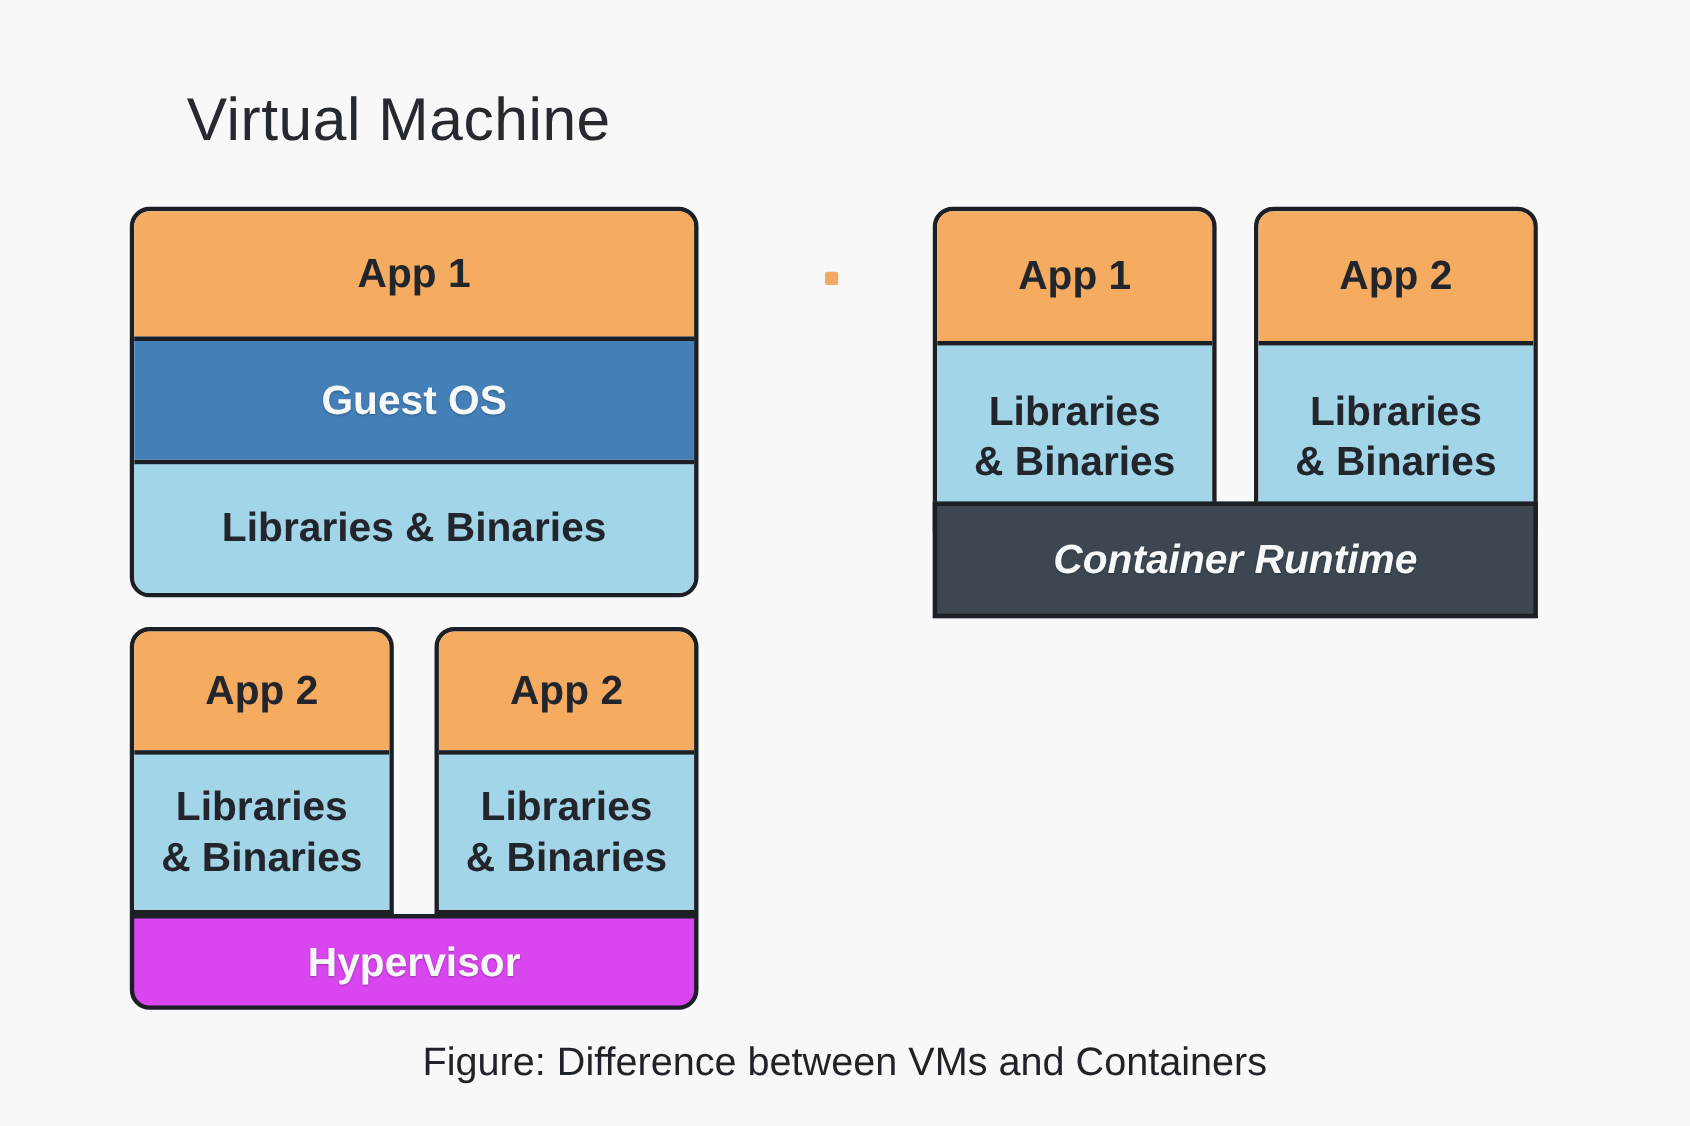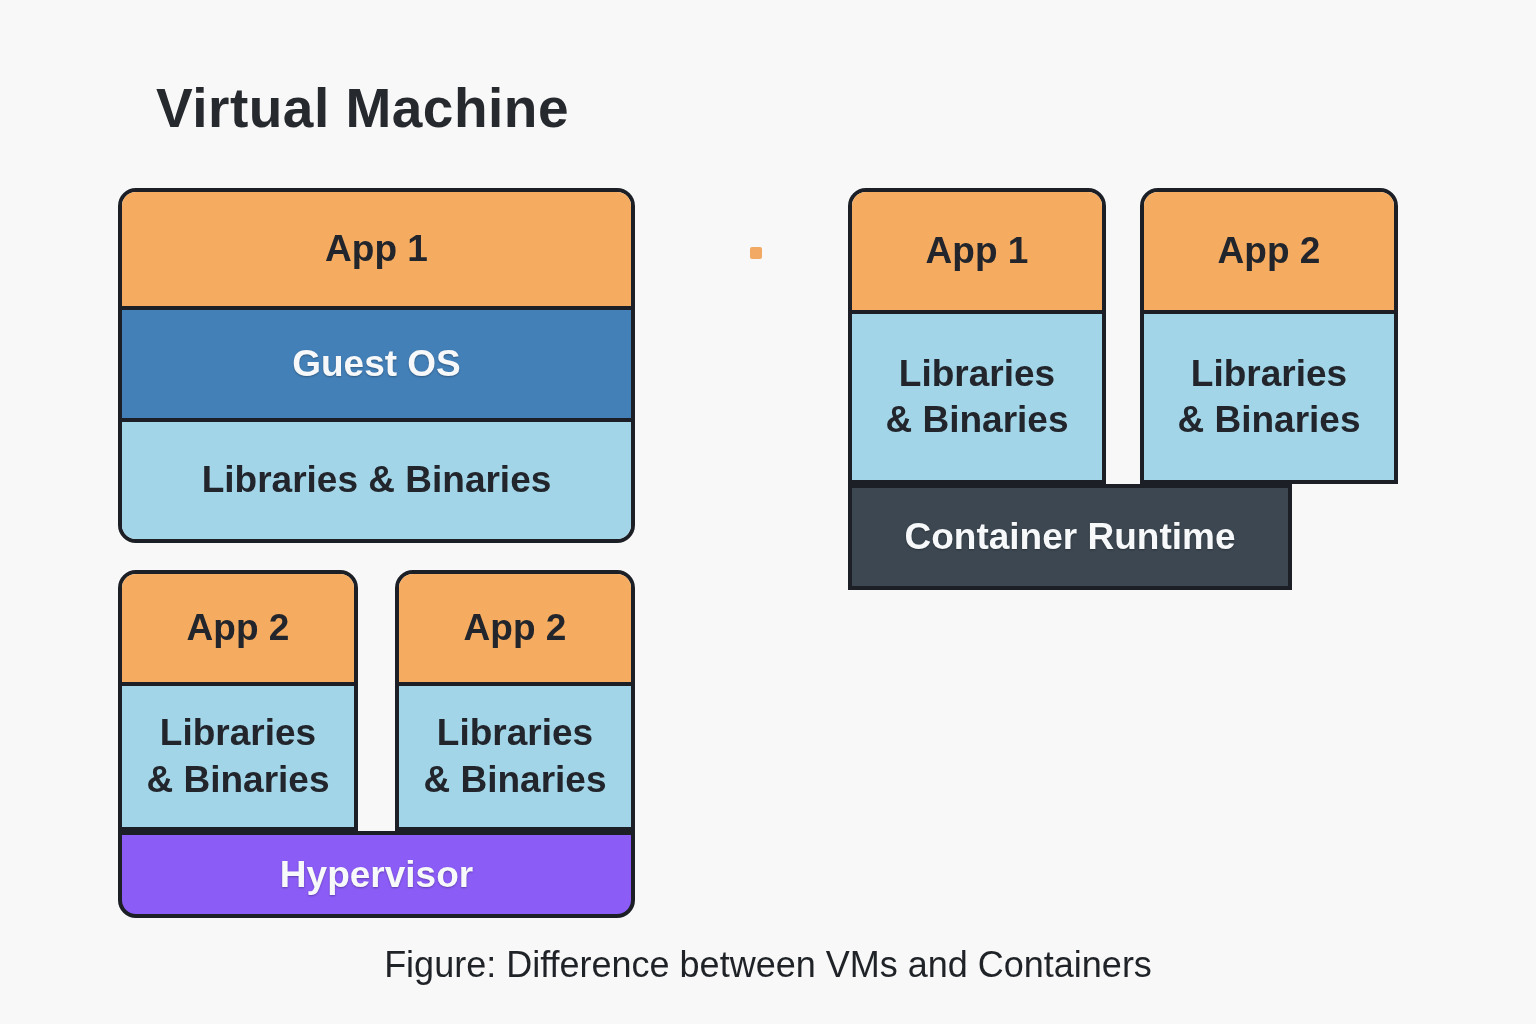--- a/index.html
+++ b/index.html
@@ -12,21 +12,21 @@
     position: relative;
     width: 1536px;
     height: 1024px;
     background: #f8f8f8;
     overflow: hidden;
   }
   .col-title {
     position: absolute;
     top: 76px;
     font-size: 55px;
-    font-weight: 700;
+    font-weight: 400;
     color: #26292e;
     text-align: center;
     letter-spacing: 0.5px;
   }
   .box {
     position: absolute;
     box-sizing: border-box;
     border: 4px solid #1c2026;
     display: flex;
     flex-direction: column;
@@ -42,21 +42,21 @@
     text-align: center;
     font-size: 37px;
     font-weight: 600;
     color: #22262c;
     line-height: 1.25;
   }
   .seg-sep { border-top: 4px solid #1c2026; }
   .orange    { background: #f6ac60; }
   .ltblue    { background: #a2d5e7; }
   .mdblue    { background: #4380b8; }
-  .gray      { background: #8b5cf6; }
+  .gray      { background: #d946ef; }
   .darkslate { background: #3c4751; }
   .ltgray    { background: #d9d9db; }
   .white-text {
     color: #f6f8f9;
     text-shadow: 0 1px 2px rgba(0,0,0,0.30);
   }
   .bar {
     position: absolute;
     box-sizing: border-box;
     border: 4px solid #1c2026;
@@ -134,20 +134,20 @@
   <div class="box rounded-top" style="left:1140px; top:188px; width:258px; height:296px;">
     <div class="segment orange" style="height:118px; flex:none;">App 2</div>
     <div class="segment ltblue seg-sep" style="flex:1;">
       <span>
         <span>Libraries</span><br>
         <span>&amp; Binaries</span>
       </span>
     </div>
   </div>
 
-  <div class="bar darkslate white-text" style="left:848px; top:484px; width:444px; height:106px;">Container Runtime</div>
+  <div class="bar darkslate white-text" style="left:848px; top:456px; width:550px; height:106px;font-style:italic;">Container Runtime</div>
 
 
   <div id="accent-dot"></div>
 
   <div id="caption">Figure: Difference between VMs and Containers</div>
 
 </div>
 
 </body></html>

